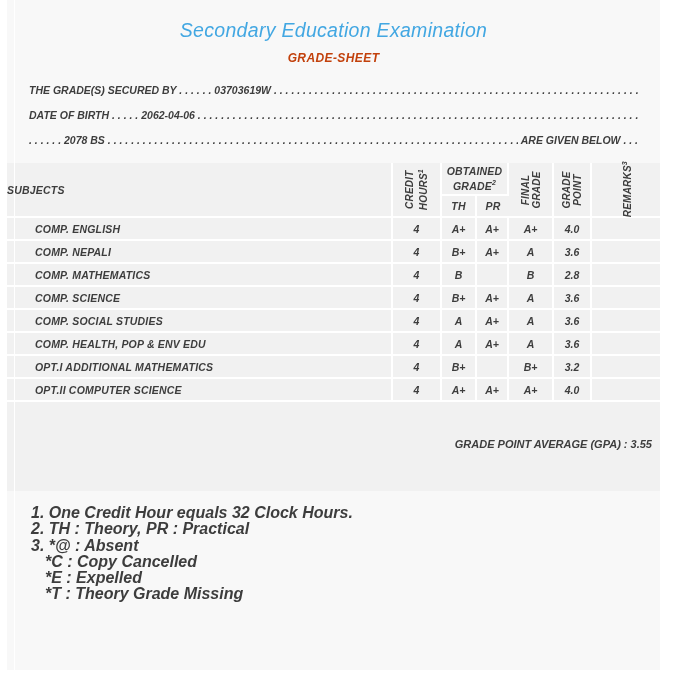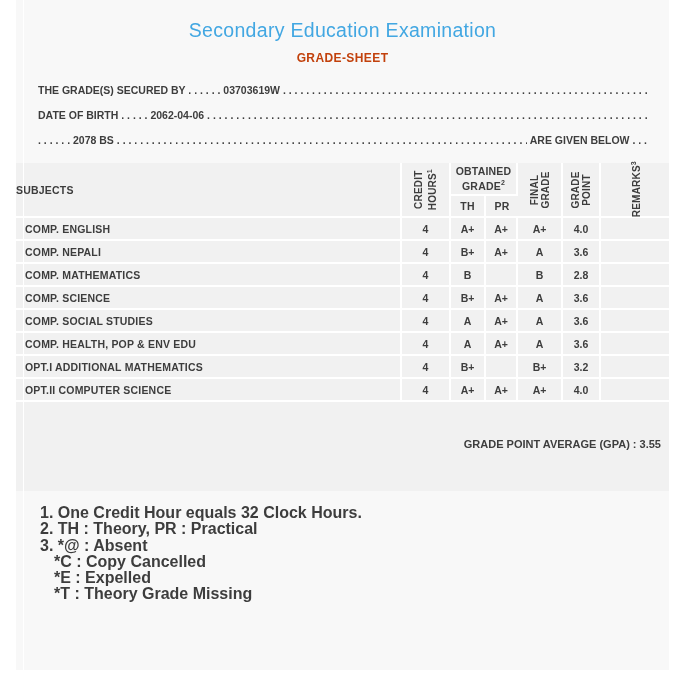--- a/index.html
+++ b/index.html
@@ -5,24 +5,25 @@
   html,body { margin:0; padding:0; }
   body {
     width:681px; height:674px;
     background:#ffffff;
     font-family:"Liberation Sans", sans-serif;
     color:#3d3d3d;
     position:relative;
     overflow:hidden;
   }
   .sheet {
-    position:absolute; left:16px; top:0;
+    position:absolute; left:7px; top:0;
     width:653px; height:670px;
     background:#f8f8f8;
     overflow:hidden;
+    font-style:italic;
   }
   .gutter-line {
     position:absolute; left:7px; top:0; bottom:0;
     width:1px; background:#ffffff;
   }
   .title {
     margin:19px 0 0; text-align:center;
     font-size:19.5px; font-weight:400; letter-spacing:0.3px;
     color:#42a7e2;
   }
@@ -61,21 +62,21 @@
   th.sub-th { text-align:center; height:22px; letter-spacing:0.2px; }
   th.vth { vertical-align:middle; text-align:center; }
   .vwrap { display:flex; align-items:center; justify-content:center; height:53px; }
   .vtext {
     display:inline-block; transform:rotate(-90deg);
     white-space:nowrap; font-size:10px; line-height:11px; letter-spacing:0.2px;
   }
   .vtext .vline { display:block; text-align:center; }
   sup { font-size:7px; }
   tbody td { height:23px; text-align:center; }
-  tbody td.subject { text-align:left; padding-left:9px; letter-spacing:0.2px; }
+  tbody td.subject { text-align:left; padding-left:28px; letter-spacing:0.2px; }
 
   .gpa-section {
     background:#f1f1f1;
     padding:8px 8px 12px 0;
     text-align:right;
     font-size:11px; font-weight:700;
     white-space:pre;
   }
   .gpa-line { line-height:21px;padding-left:18px; }
   .result-line { line-height:22px; }

